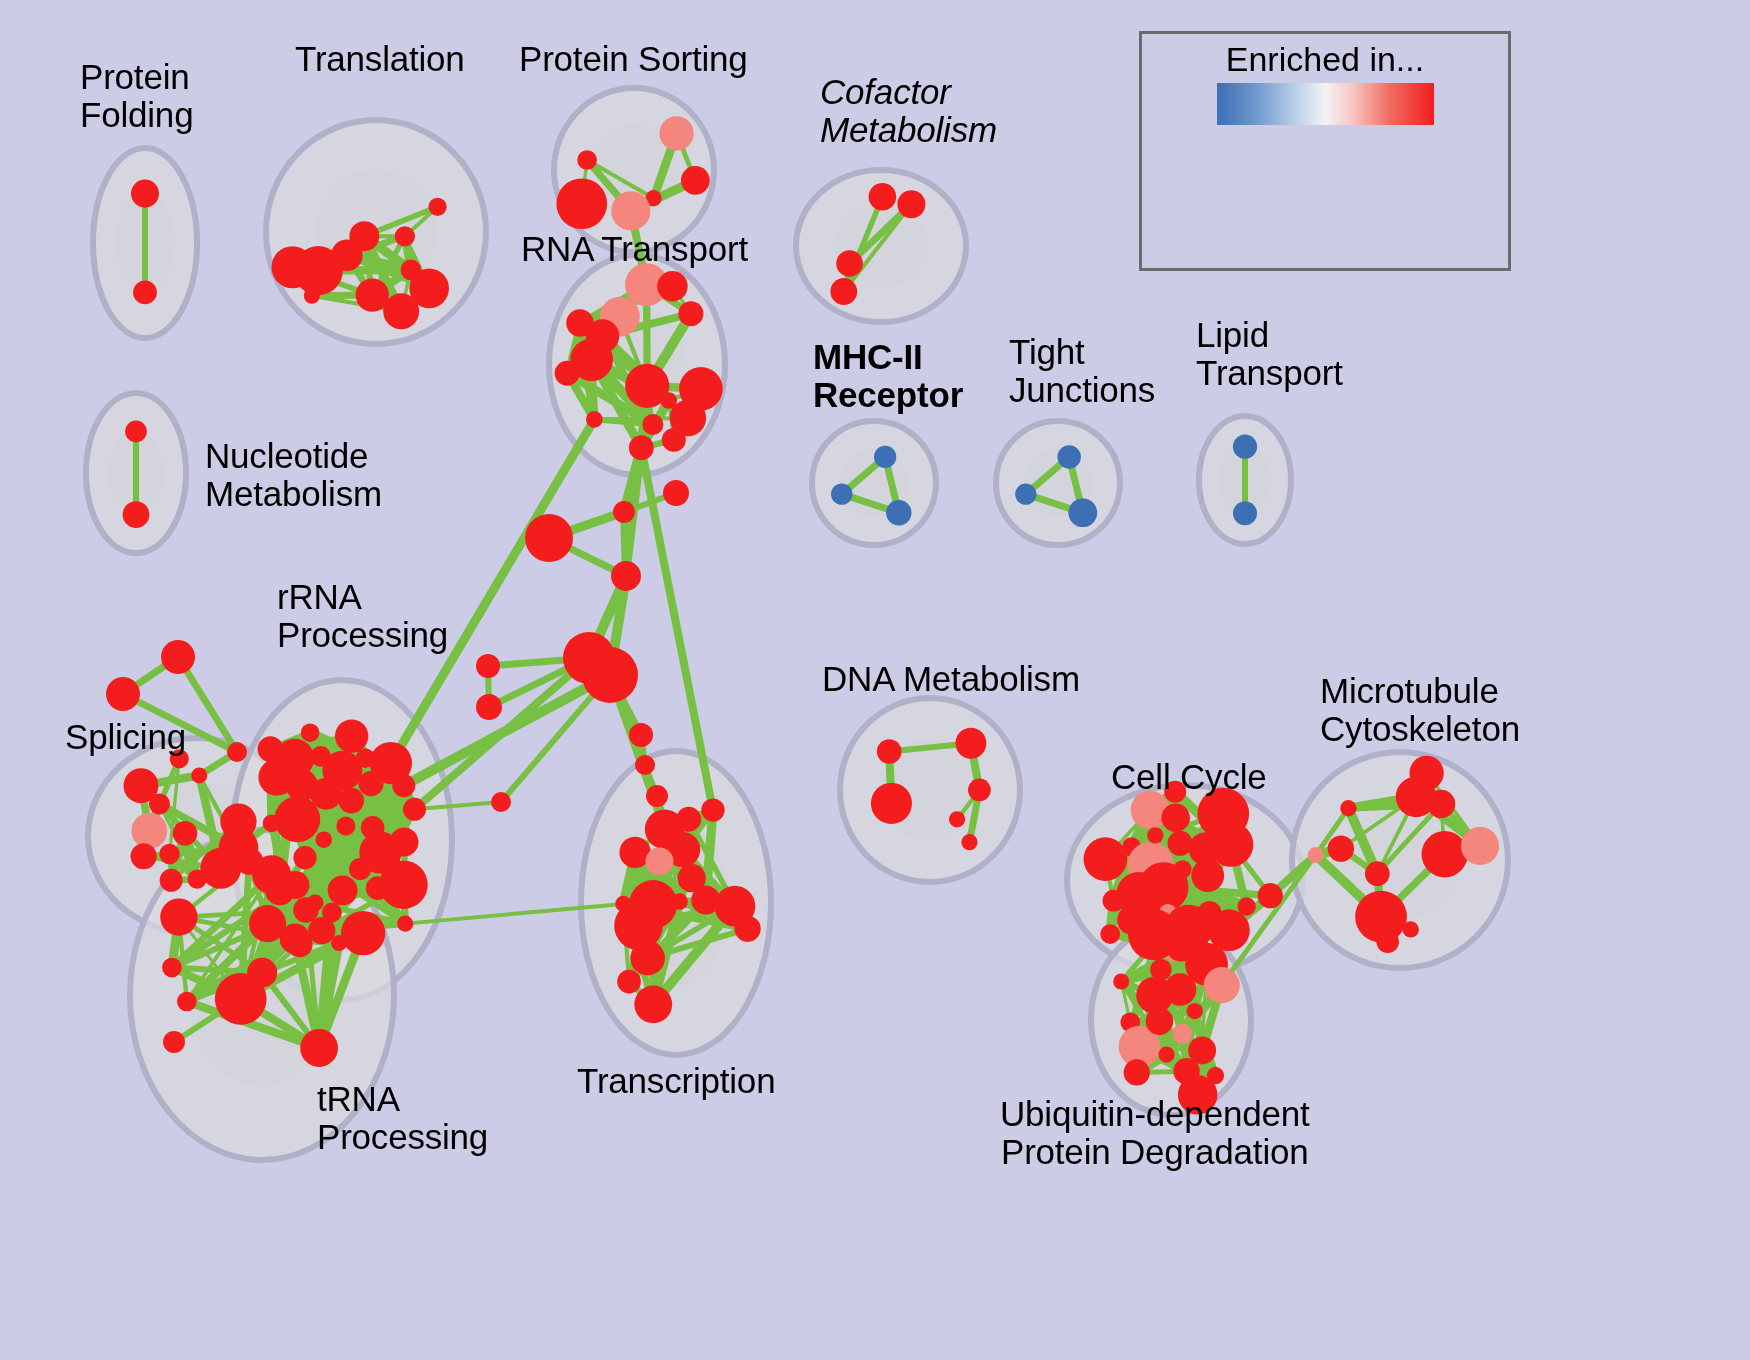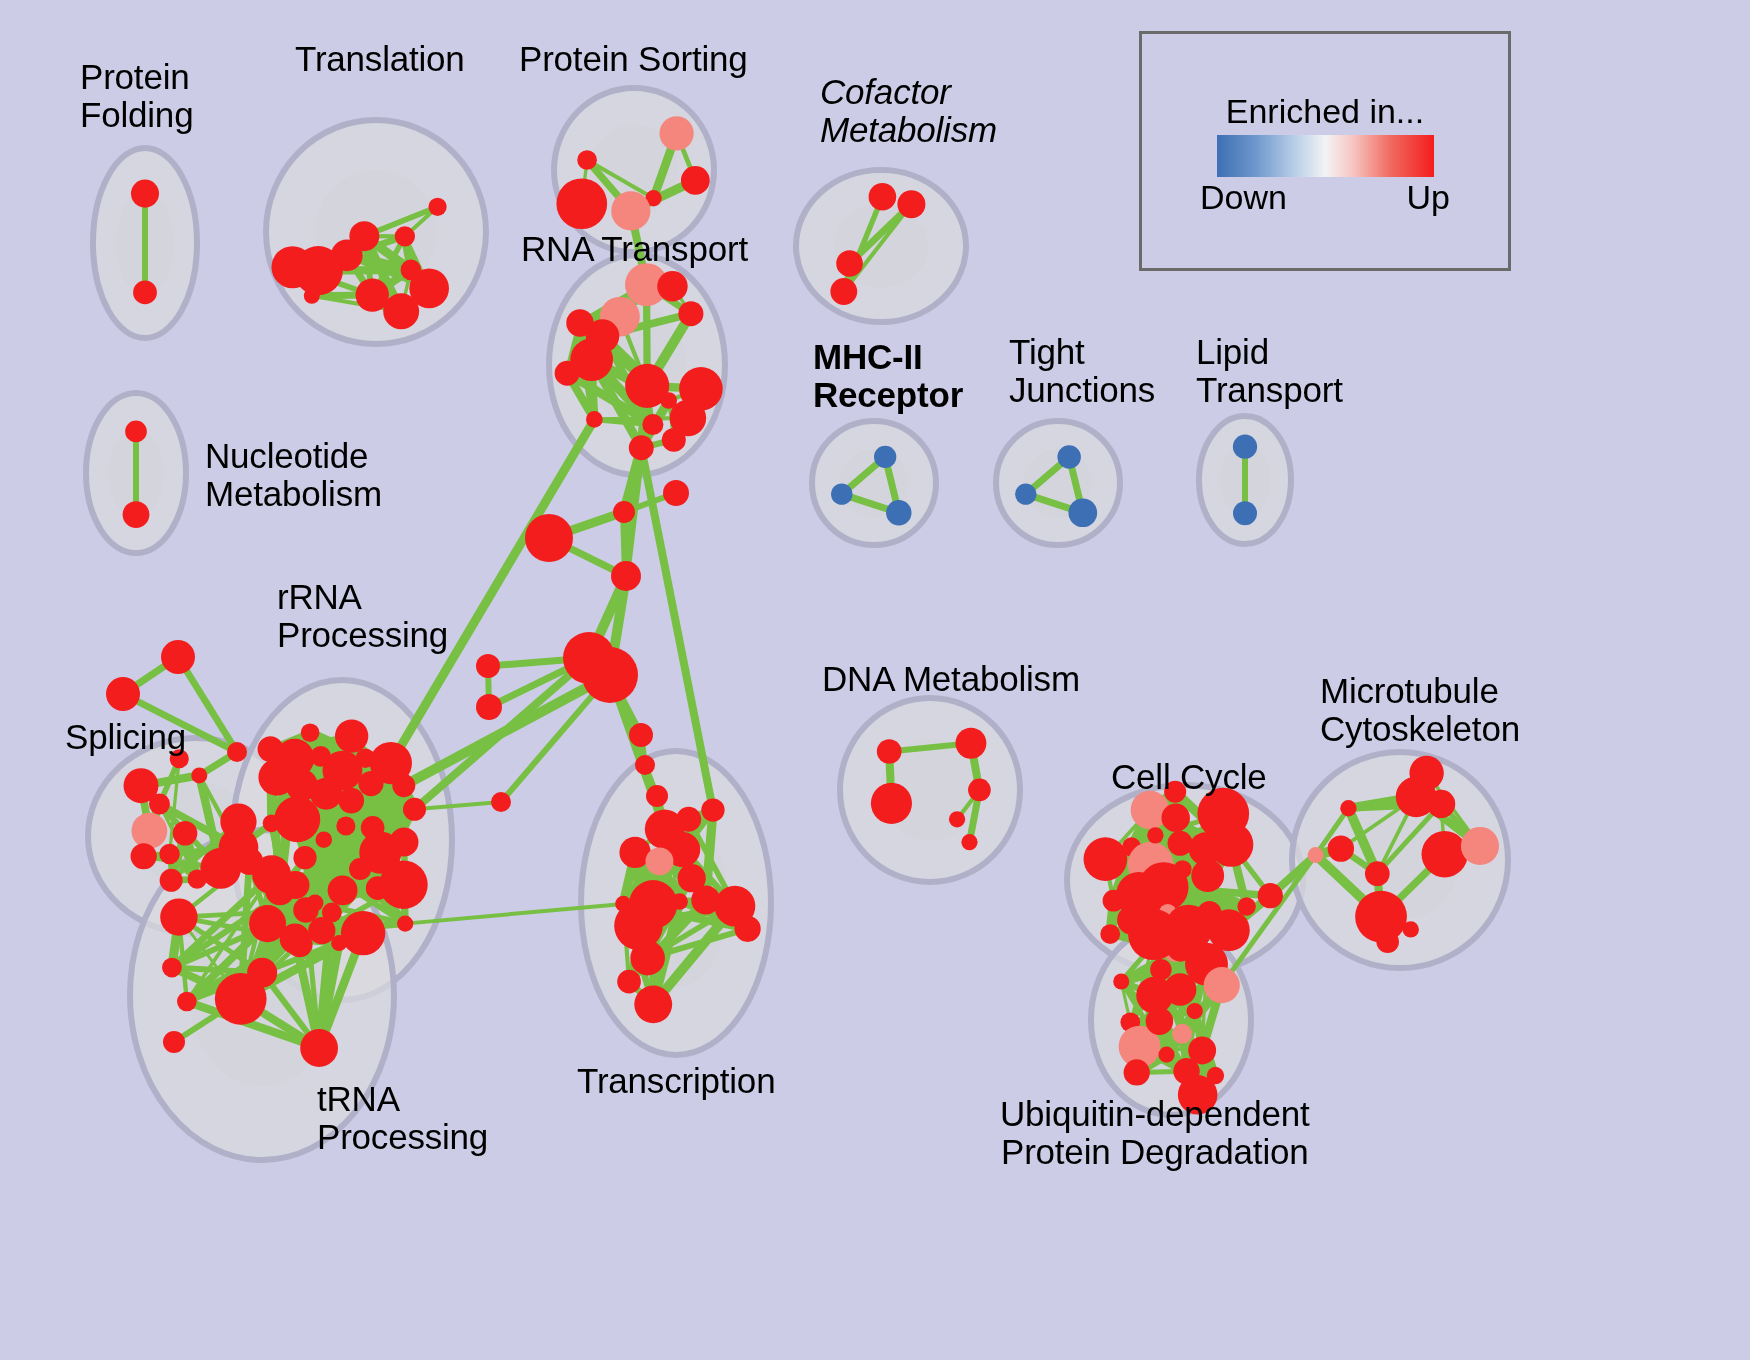--- a/index.html
+++ b/index.html
@@ -4,21 +4,21 @@
 <style>
   html,body{margin:0;padding:0;background:#ffffff;}
   body{font-family:"Liberation Sans",sans-serif;}
   #stage{position:relative;width:1750px;height:1360px;background:#ccccE6;overflow:hidden;}
   #net{position:absolute;inset:0;width:1750px;height:1360px;}
   .clabel{position:absolute;color:#000000;font-family:"Liberation Sans",sans-serif;
           font-size:35px;line-height:1.08;font-weight:400;white-space:pre;letter-spacing:-0.2px;}
   .clabel.l{text-align:left;}
   #legend{position:absolute;left:1139px;top:31px;width:372px;height:240px;
           background:#ccccE6;border:3px solid #6b6b6b;box-sizing:border-box;
-          display:flex;flex-direction:column;align-items:center;padding-top:6px;justify-content:center;}
+          display:flex;flex-direction:column;align-items:center;padding-top:6px;}
   #legend .ttl{font-size:34px;color:#000;margin-bottom:4px;}
   #bar{width:217px;height:42px;
        background:linear-gradient(to right,#3d6fb4 0%,#6e98cc 18%,#b9cfe8 36%,#f3f3f5 50%,#f6c8c4 62%,#f06a60 80%,#f41d1d 100%);}
   #ends{width:250px;display:flex;justify-content:space-between;font-size:34px;margin-top:1px;}
   #legend .sub{font-size:27px;line-height:1.12;text-align:center;margin-top:2px;}
 </style>
 </head>
 <body>
 
 <div id="stage">
@@ -1038,39 +1038,35 @@
 Folding</div>
       <div class="clabel l" style="left: 295px; top: 40px;">Translation</div>
       <div class="clabel l" style="left: 519px; top: 40px;">Protein Sorting</div>
       <div class="clabel l" style="left: 521px; top: 230px;">RNA Transport</div>
       <div class="clabel l" style="left: 820px; top: 73px; font-style: italic;">Cofactor
 Metabolism</div>
       <div class="clabel l" style="left: 813px; top: 338px; font-weight: bold;">MHC-II
 Receptor</div>
       <div class="clabel l" style="left: 1009px; top: 333px;">Tight
 Junctions</div>
-      <div class="clabel l" style="left: 1196px; top: 333px;">Lipid
+      <div class="clabel l" style="left: 1196px; top: 316px;">Lipid
 Transport</div>
       <div class="clabel l" style="left: 205px; top: 437px;">Nucleotide
 Metabolism</div>
       <div class="clabel l" style="left: 65px; top: 718px;">Splicing</div>
       <div class="clabel l" style="left: 277px; top: 578px;">rRNA
 Processing</div>
       <div class="clabel l" style="left: 317px; top: 1080px;">tRNA
 Processing</div>
       <div class="clabel l" style="left: 577px; top: 1062px;">Transcription</div>
       <div class="clabel l" style="left: 822px; top: 637px; margin-top: 23px;">DNA Metabolism</div>
       <div class="clabel l" style="left: 1111px; top: 758px;">Cell Cycle</div>
       <div class="clabel l" style="left: 1320px; top: 672px;">Microtubule
 Cytoskeleton</div>
       <div class="clabel l" style="left: 1000px; top: 1095px; text-align: center;">Ubiquitin-dependent
 Protein Degradation</div>
     </div>
 
   <div id="legend">
     <div class="ttl">Enriched in...</div>
     <div id="bar"></div>
-    <div id="ends">
-      <span>Down</span>
-      <span>Up</span>
-    </div>
   </div>
 </div>
 
 </body></html>

